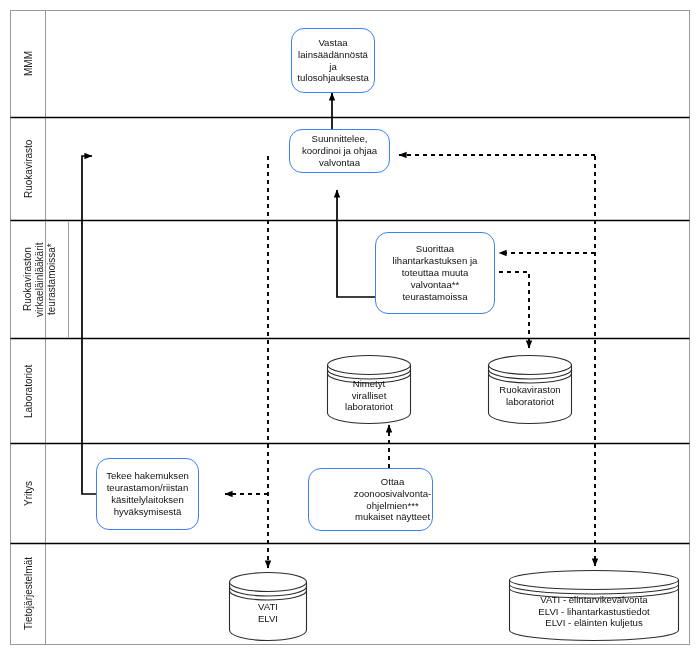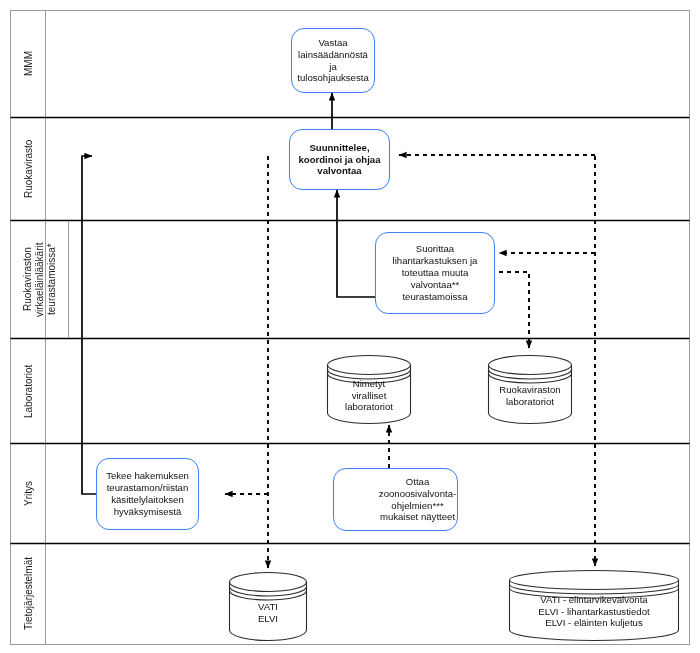--- a/index.html
+++ b/index.html
@@ -118,36 +118,36 @@
   <div class="lane-label" style="left:12px;top:444px;width:33px;height:99px;">Yritys</div>
 
   <div class="lane-label" style="left:12px;top:544px;width:33px;height:100px;">Tietojärjestelmät</div>
 
   <div class="node" style="left:291px;top:28px;width:84px;height:65px;">Vastaa
 lainsäädännöstä
 ja
 tulosohjauksesta</div>
 
 
-  <div class="node" style="left:289px;top:129px;width:101px;height:61px;font-weight:bold;">Suunnittelee,
+  <div class="node" style="left:289px;top:129px;width:101px;height:44px;">Suunnittelee,
 koordinoi ja ohjaa
 valvontaa</div>
 
   <div class="node" style="left:375px;top:232px;width:120px;height:82px;">Suorittaa
 lihantarkastuksen ja
 toteuttaa muuta
 valvontaa**
 teurastamoissa</div>
 
   <div class="node" style="left:96px;top:458px;width:103px;height:72px;">Tekee hakemuksen
 teurastamon/riistan
 käsittelylaitoksen
 hyväksymisestä</div>
 
-  <div class="node" style="left:333px;top:468px;width:125px;height:63px;padding-left:48px;">Ottaa
+  <div class="node" style="left:308px;top:468px;width:125px;height:63px;padding-left:48px;">Ottaa
 zoonoosivalvonta-
 ohjelmien***
 mukaiset näytteet</div>
 
   <div class="db" style="left:326px;top:353px;width:86px;height:72px;">
     <svg class="db-svg" viewBox="0 0 86 72" preserveAspectRatio="none">
       <path d="M1.5,12 L1.5,60 C1.5,66 20,70.5 43,70.5 C66,70.5 84.5,66 84.5,60 L84.5,12" fill="#fff" stroke="#2b2b2b" stroke-width="1.1"></path>
       <ellipse cx="43" cy="12" rx="41.5" ry="9.5" fill="#fff" stroke="#2b2b2b" stroke-width="1.1"></ellipse>
       <path d="M1.5,16.5 C1.5,21.8 20,26 43,26 C66,26 84.5,21.8 84.5,16.5" fill="none" stroke="#2b2b2b" stroke-width="1.1"></path>
       <path d="M1.5,20.5 C1.5,25.8 20,30 43,30 C66,30 84.5,25.8 84.5,20.5" fill="none" stroke="#2b2b2b" stroke-width="1.1"></path>

